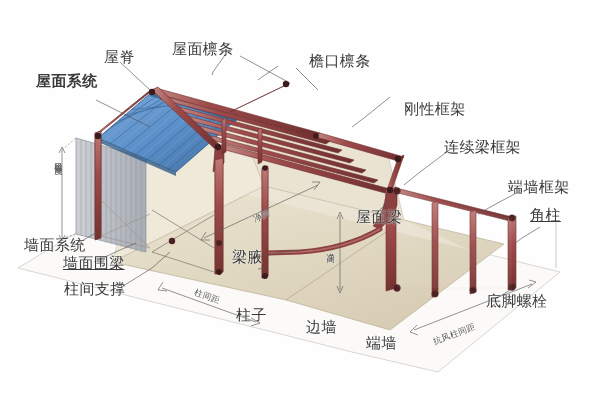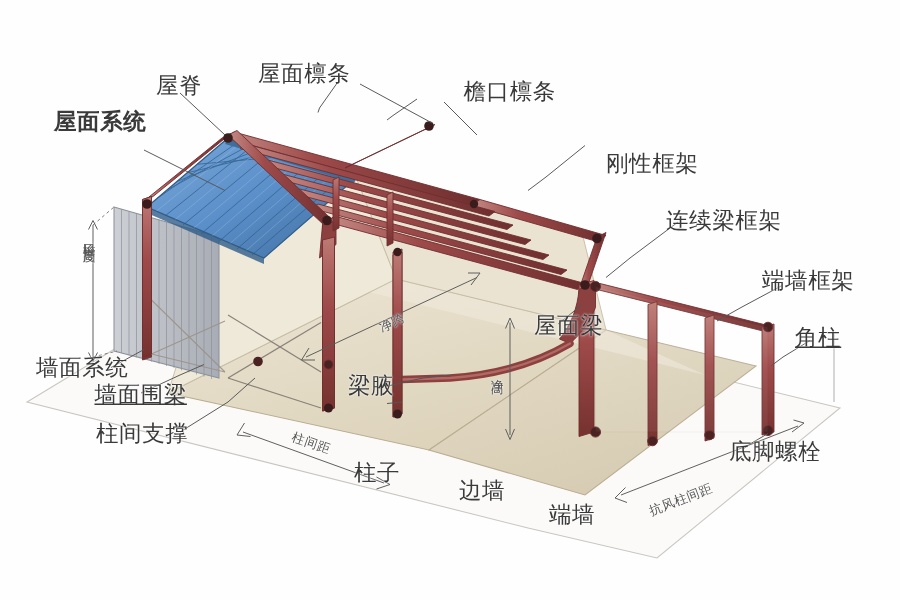--- a/index.html
+++ b/index.html
@@ -316,21 +316,21 @@
 
   </svg>
 
   <div class="lbl" style="left:36px;  top:74px;font-weight:bold;">屋面系统</div>
   <div class="lbl" style="left:104px; top:50px;">屋脊</div>
   <div class="lbl" style="left:172px; top:42px;">屋面檩条</div>
   <div class="lbl" style="left:272px; top:54px;margin-left:37px;">檐口檩条</div>
   <div class="lbl" style="left:372px; top:102px;padding-left:32px;">刚性框架</div>
   <div class="lbl" style="left:444px; top:140px;">连续梁框架</div>
   <div class="lbl" style="left:508px; top:180px;">端墙框架</div>
-  <div class="lbl" style="left:530px; top:218px;text-decoration:underline;">角柱</div>
+  <div class="lbl" style="left:530px; top:208px;text-decoration:underline;">角柱</div>
   <div class="lbl" style="left:486px; top:294px;">底脚螺栓</div>
 
   <div class="lbl dim rot-dim" style="left:432px; top:338px; transform:rotate(-21deg);">抗风柱间距</div>
   <div class="lbl" style="left:366px; top:336px;">端墙</div>
   <div class="lbl" style="left:306px; top:320px;">边墙</div>
 
   <div class="lbl dim rot-dim" style="left:196px; top:288px; transform:rotate(19deg);">柱间距</div>
   <div class="lbl" style="left:52px;  top:282px;margin-left:12px;">柱间支撑</div>
   <div class="lbl" style="left:236px; top:264px;margin-top:44px;">柱子</div>
   <div class="lbl" style="left:232px; top:250px;">梁腋</div>

